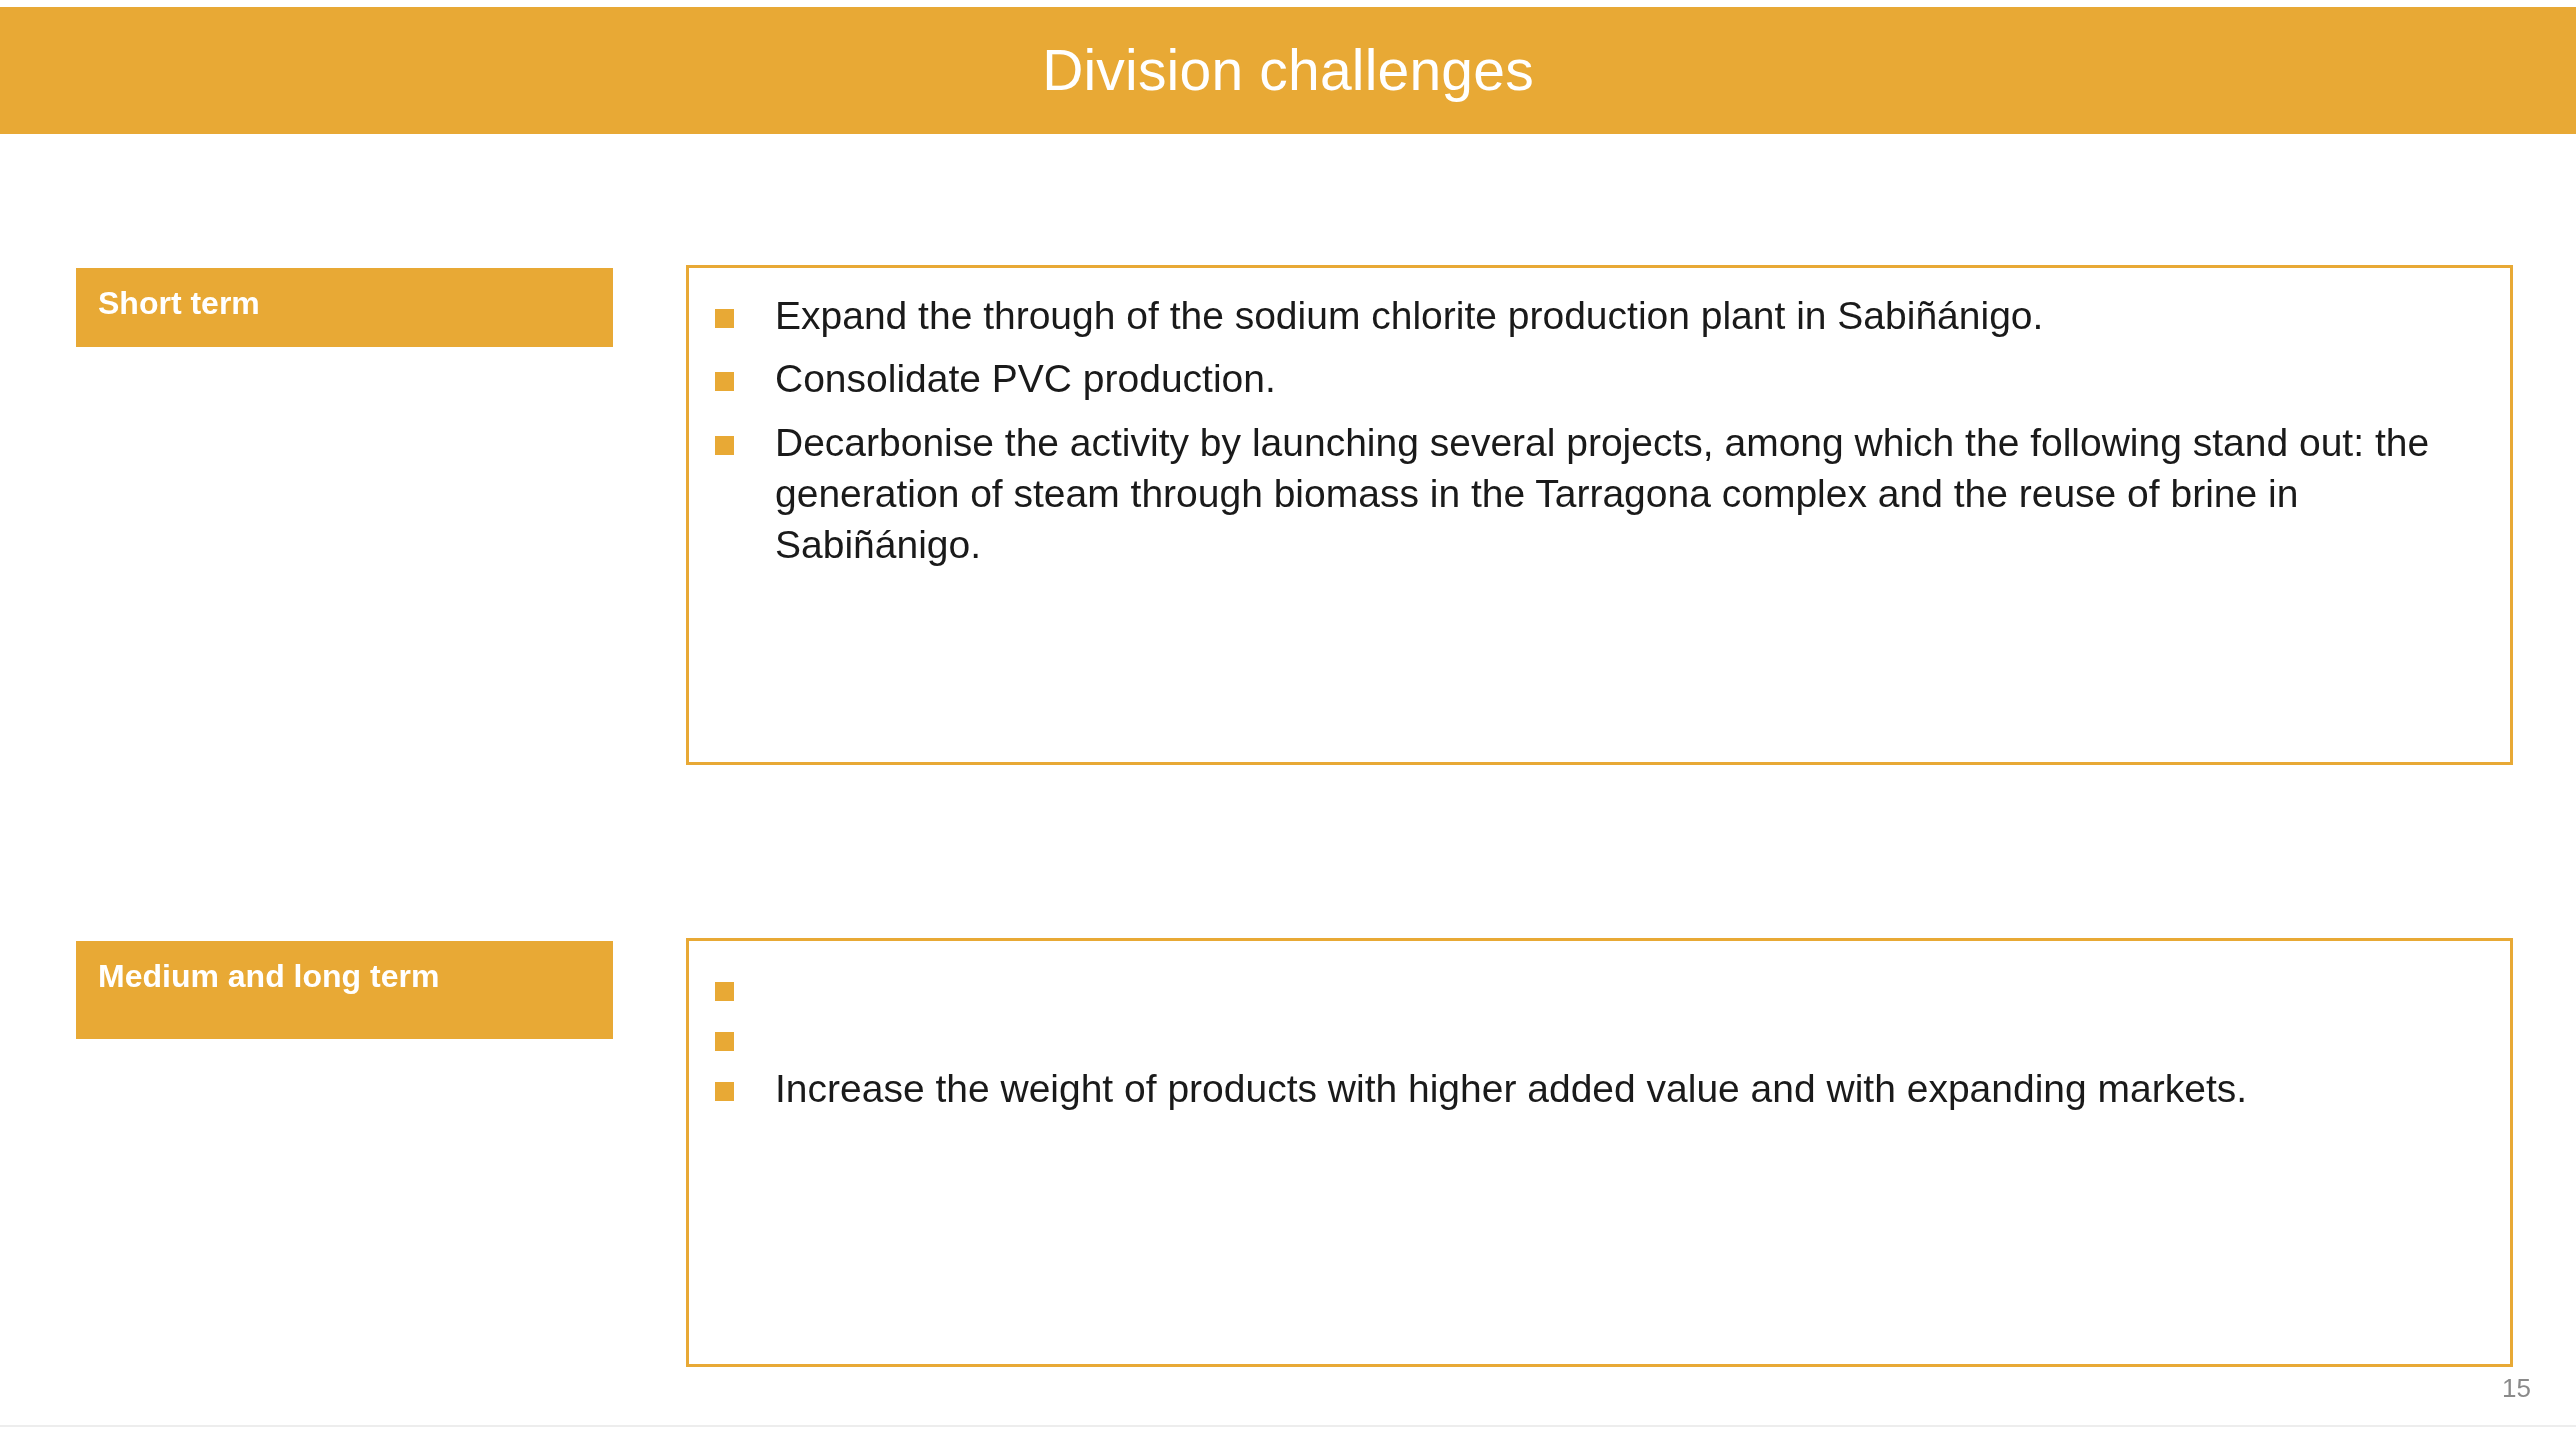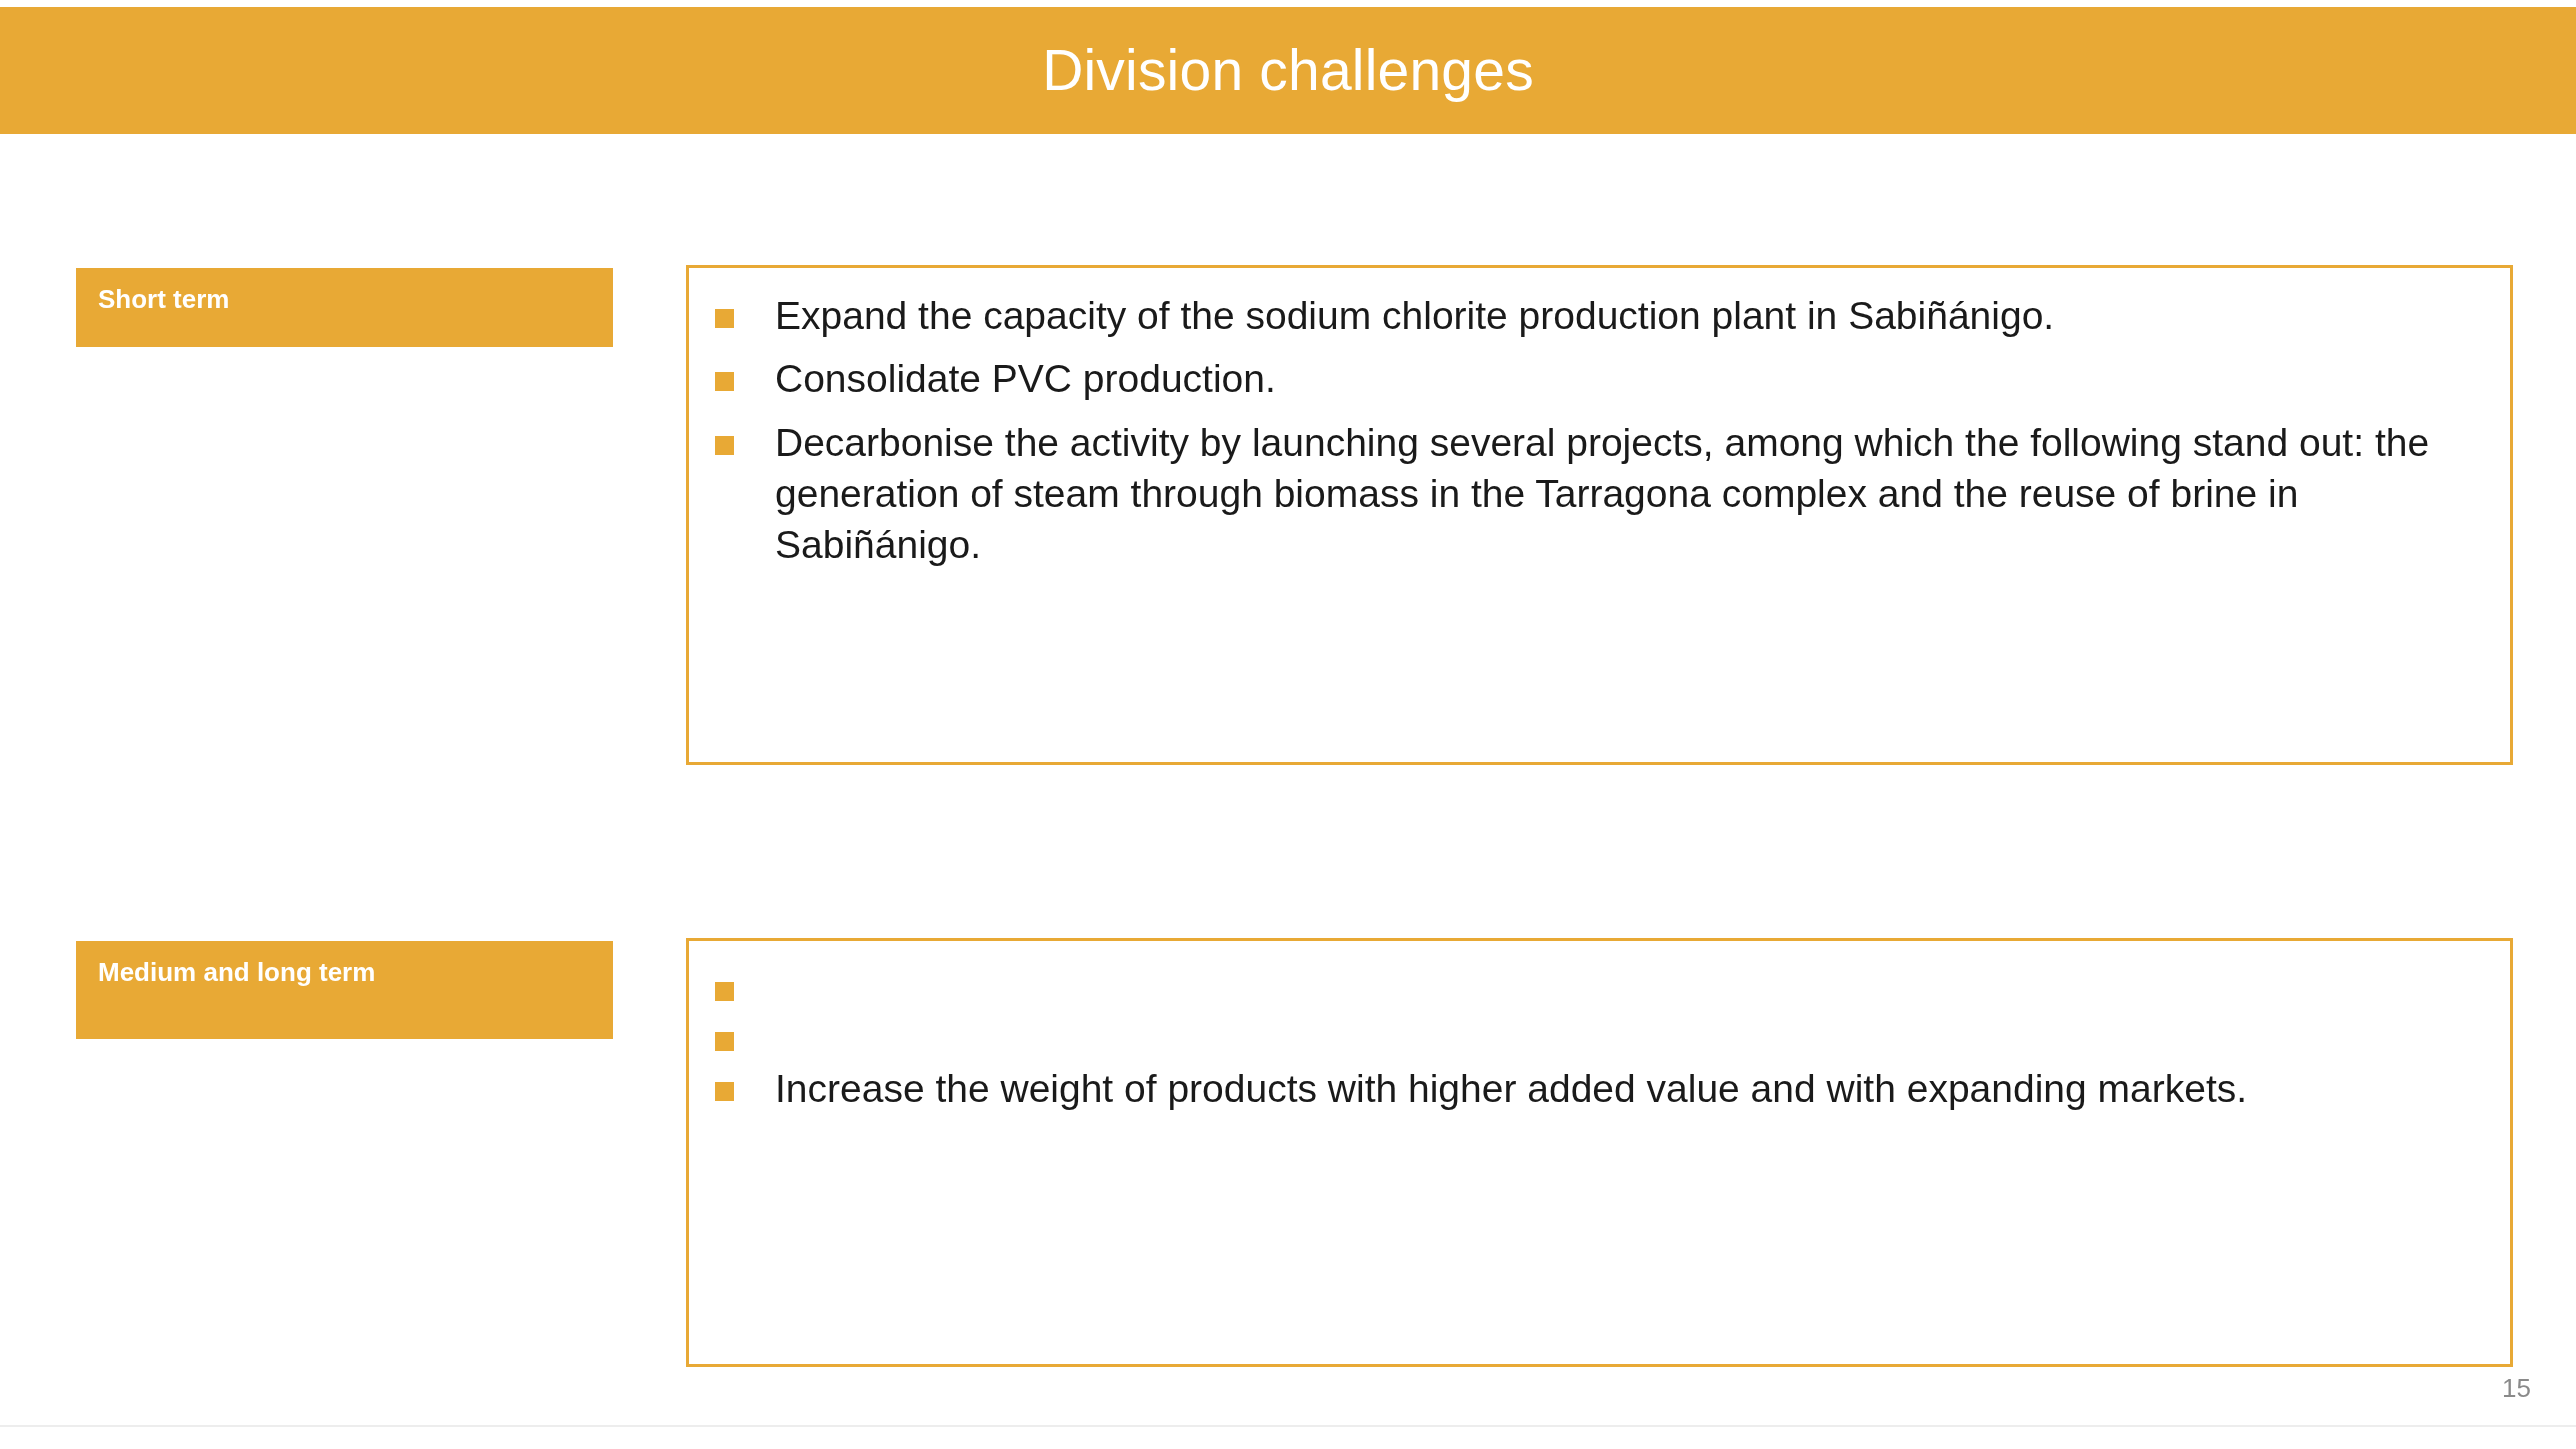--- a/index.html
+++ b/index.html
@@ -47,21 +47,21 @@
 
   
   .section {
     position: absolute;
     display: flex;
     align-items: flex-start;
   }
   .section-label {
     background: #E8A935;
     color: #ffffff;
-    font-size: 26px;
+    font-size: 32px;
     font-weight: bold;
     line-height: 1.22;
     box-sizing: border-box;
     padding: 15.5px 20.6px 15.5px 22px;
     width: 537px;
     flex: none;
   }
   .label-short {
     height: 79px;
   }
@@ -155,21 +155,21 @@
 </div>
 
 <div class="slide-body">
 
   <div class="section" id="section-short">
     <div class="section-label label-short">Short term</div>
     <div class="content-box">
       <ul class="bullet-list">
         <li class="bullet-item">
           <span class="bullet-marker"></span>
-          <span class="bullet-text">Expand the capacity of the sodium chlorite production plant in Sabiñánigo.</span>
+          <span class="bullet-text">Expand the through of the sodium chlorite production plant in Sabiñánigo.</span>
         </li>
         <li class="bullet-item">
           <span class="bullet-marker"></span>
           <span class="bullet-text">Consolidate PVC production.</span>
         </li>
         <li class="bullet-item">
           <span class="bullet-marker"></span>
           <span class="bullet-text">Decarbonise the activity by launching several projects, among which the following stand out: the generation of steam through biomass in the Tarragona complex and the reuse of brine in Sabiñánigo.</span>
         </li>
       </ul>

